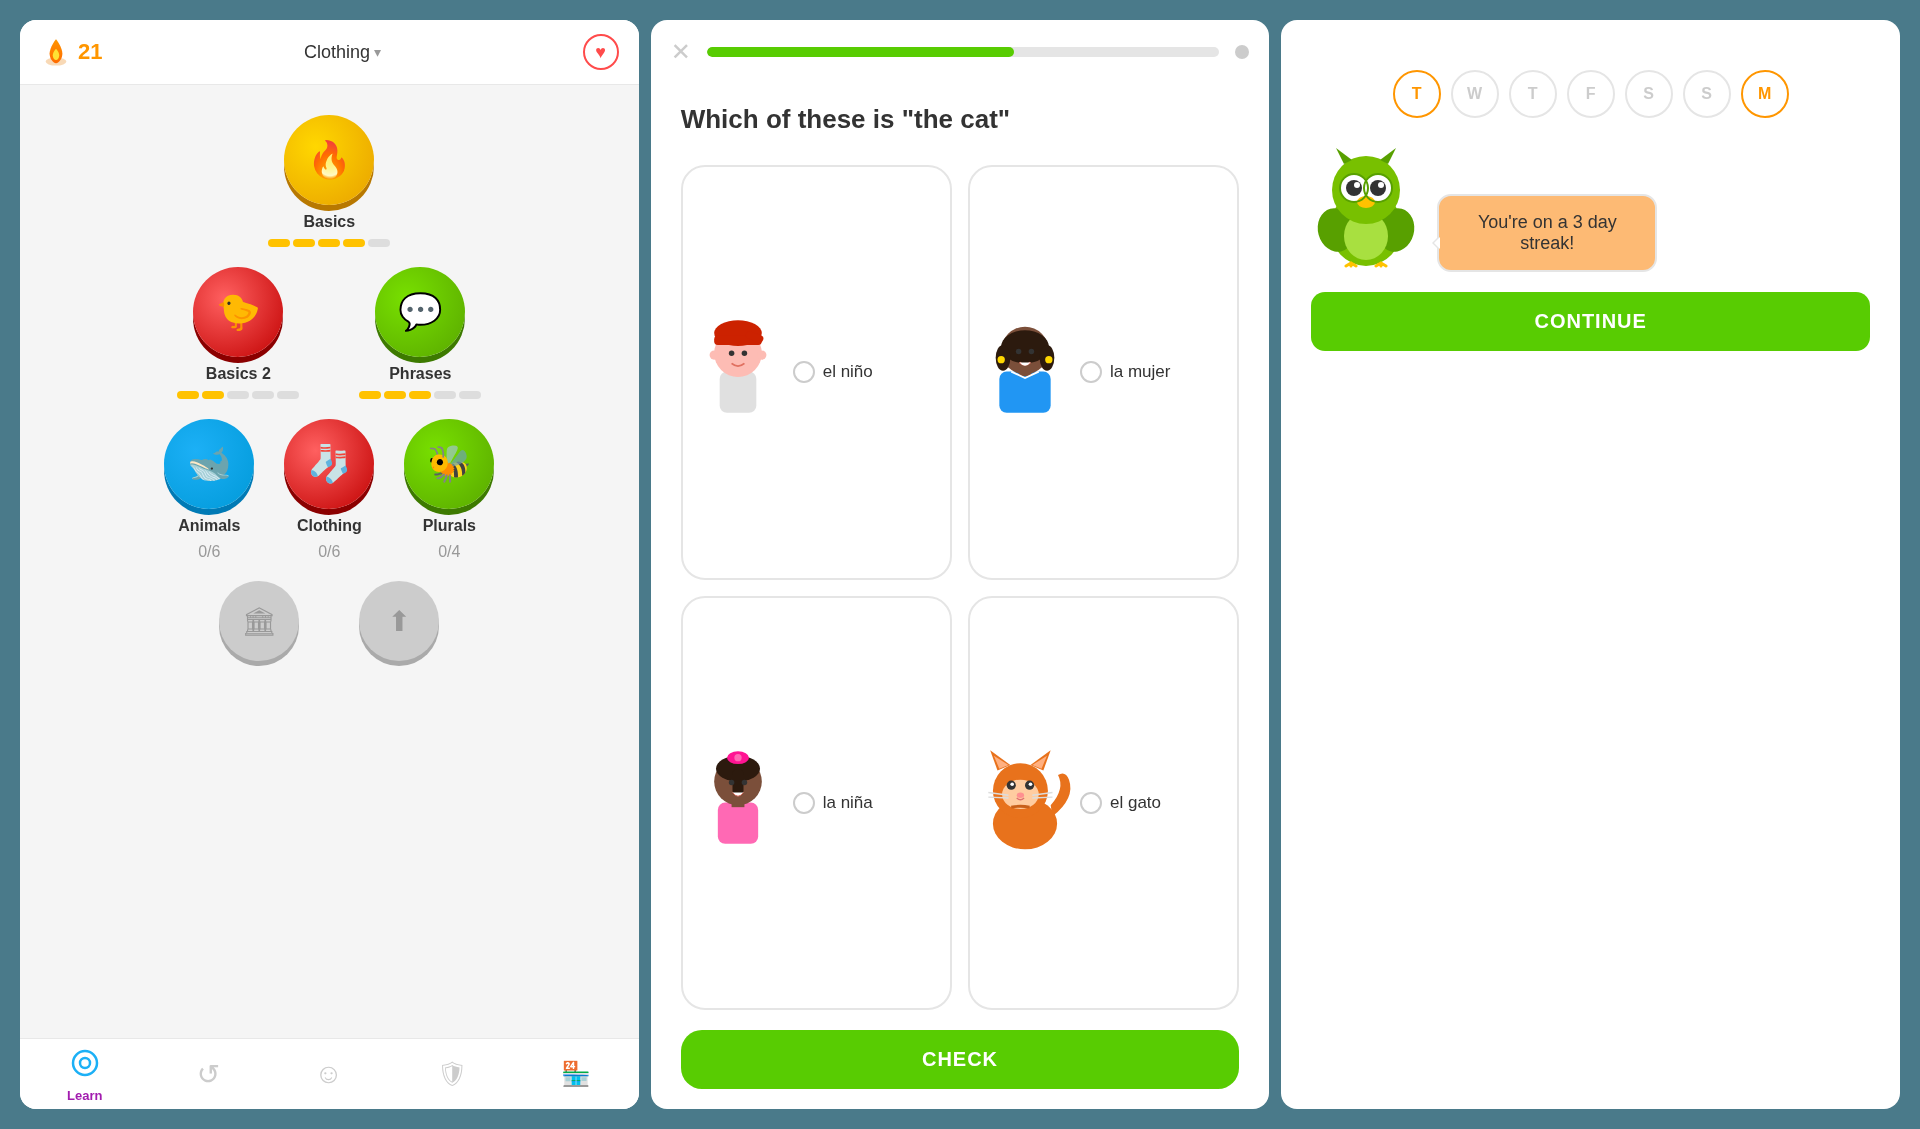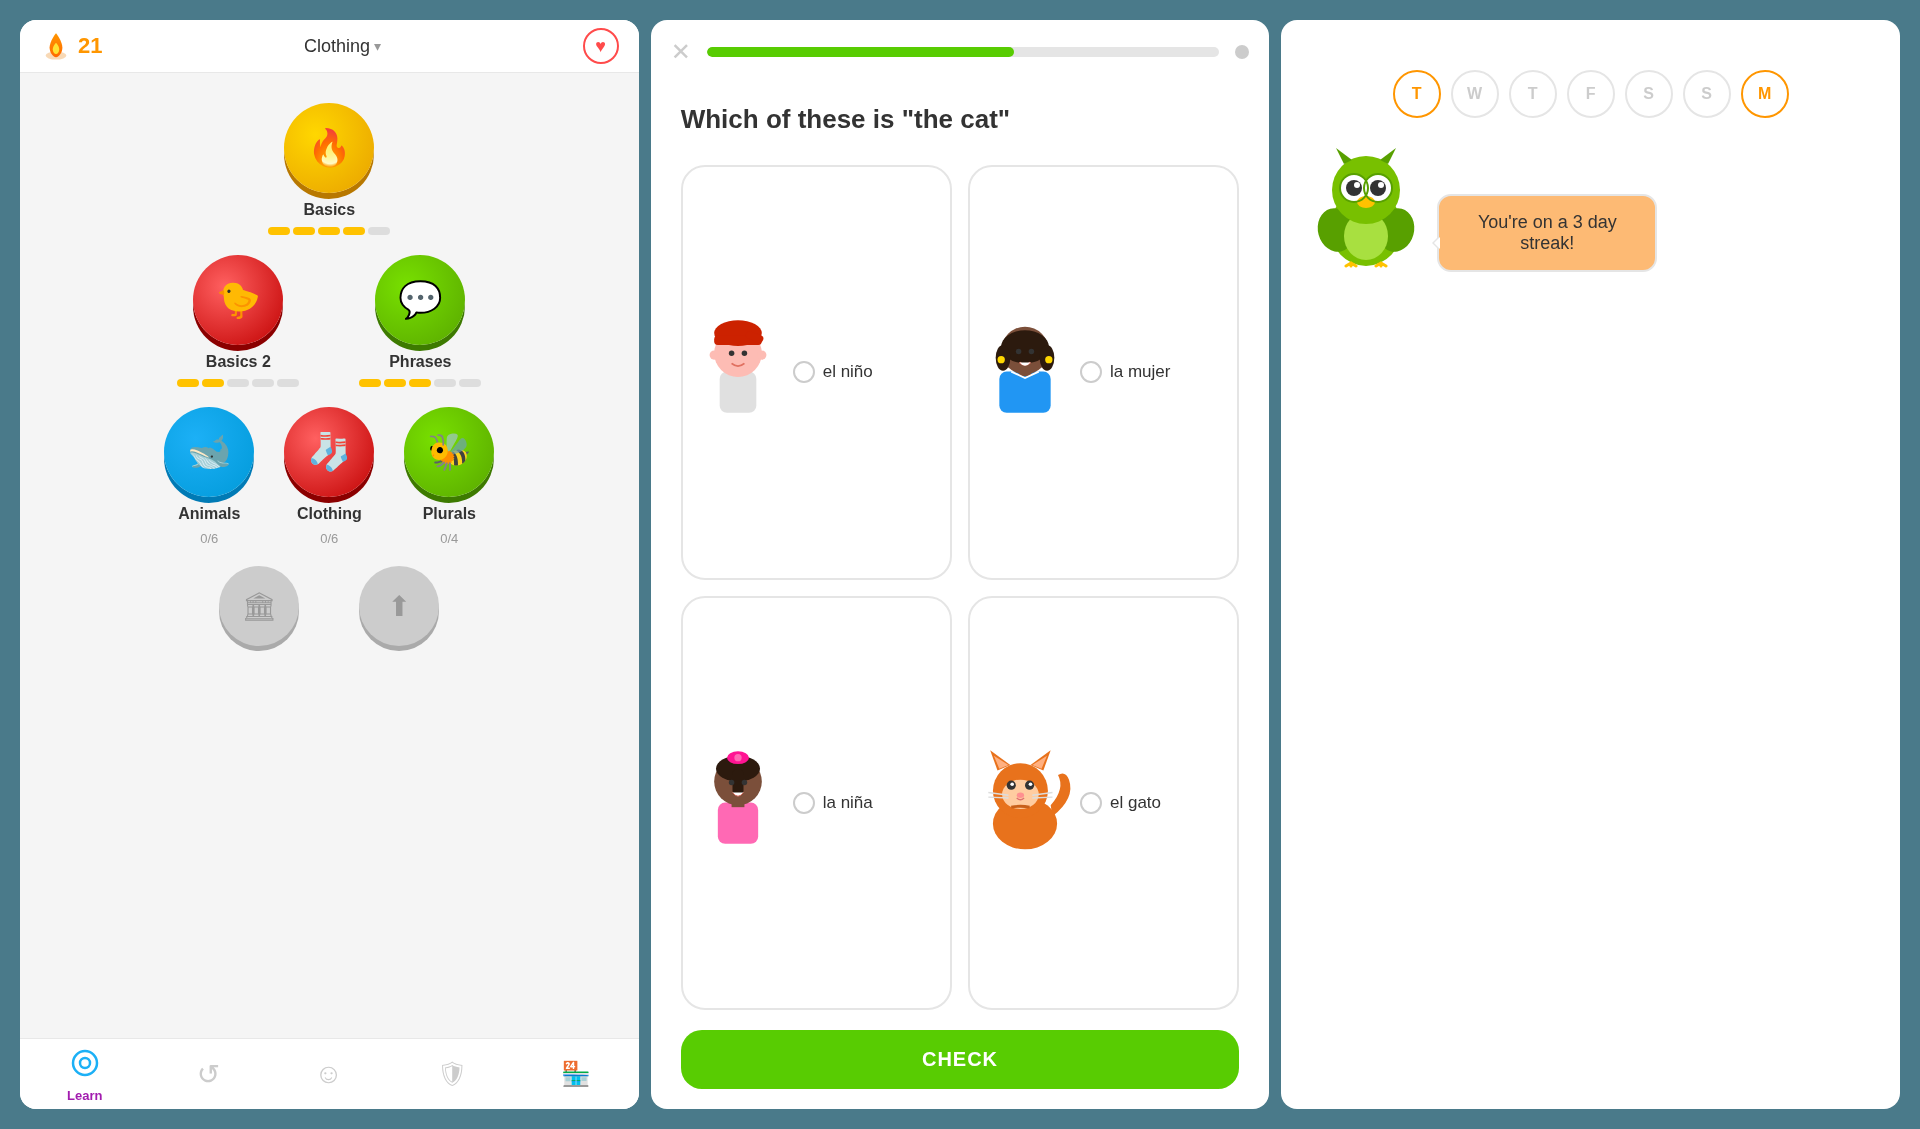--- a/index.html
+++ b/index.html
@@ -26,21 +26,21 @@
       overflow: hidden;
       display: flex;
       flex-direction: column;
       flex: 1;
     }
     .screen-1 {
       background: #f5f5f5;
     }
     .screen1-header {
       background: white;
-      padding: 8px 20px;
+      padding: 14px 20px;
       display: flex;
       align-items: center;
       justify-content: space-between;
       border-bottom: 1px solid #e8e8e8;
     }
     .streak-badge {
       display: flex;
       align-items: center;
       gap: 6px;
     }
@@ -104,21 +104,21 @@
     .lesson-circle.blue { background: radial-gradient(circle at 35% 35%, #1cb0f6, #0099d8); box-shadow: 0 6px 0 #007ab5; }
     .lesson-circle.red2 { background: radial-gradient(circle at 35% 35%, #ff6060, #c00000); box-shadow: 0 6px 0 #8b0000; }
     .lesson-circle.green2 { background: radial-gradient(circle at 35% 35%, #78e000, #58a700); box-shadow: 0 6px 0 #3d7a00; }
     .lesson-label {
       font-size: 16px;
       font-weight: 600;
       color: #333;
       text-align: center;
     }
     .lesson-sublabel {
-      font-size: 13px;
+      font-size: 16px;
       color: #999;
       text-align: right;
     }
     .progress-bars {
       display: flex;
       gap: 3px;
     }
     .prog-bar {
       width: 22px;
       height: 8px;
@@ -737,16 +737,17 @@
 
             <path d="M35 115 L30 118 M35 115 L35 118 M35 115 L40 118" stroke="#ffc200" stroke-width="3" stroke-linecap="round"></path>
             <path d="M65 115 L60 118 M65 115 L65 118 M65 115 L70 118" stroke="#ffc200" stroke-width="3" stroke-linecap="round"></path>
           </svg>
         </div>
         <div class="speech-bubble">
           <span>You're on a 3 day streak!</span>
         </div>
       </div>
 
+      <button class="continue-btn">CONTINUE</button>
     </div>
   </div>
 
 </div>
 
 </body></html>

